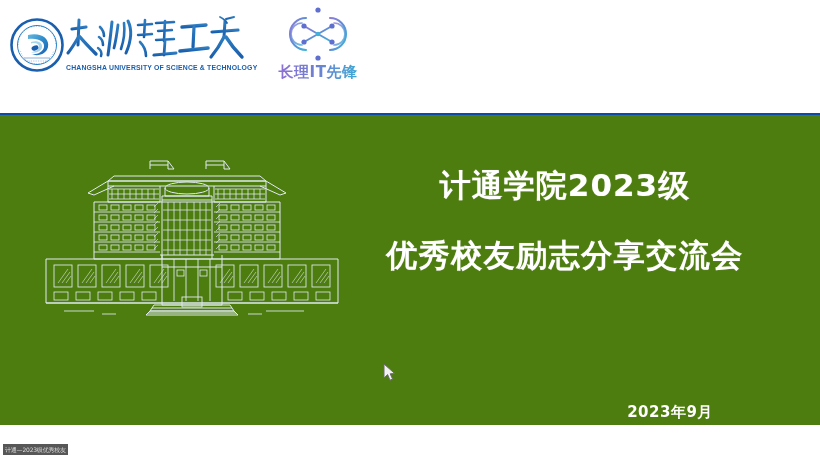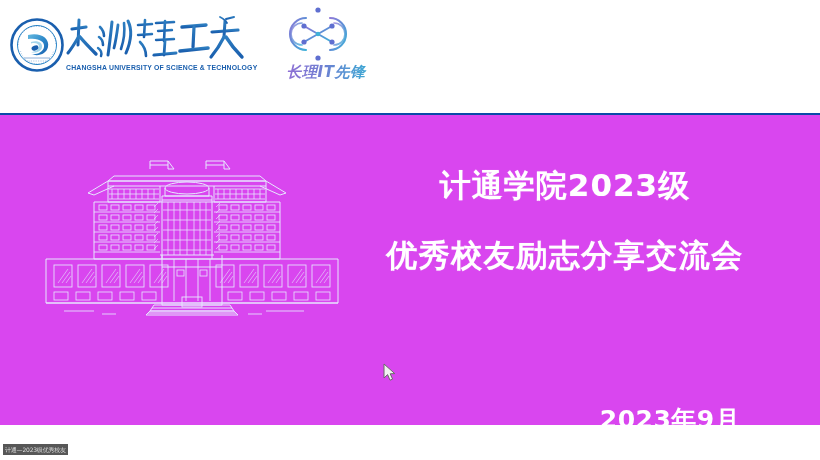--- a/index.html
+++ b/index.html
@@ -66,30 +66,30 @@
     left: 262px; top: 6px;
     width: 112px; height: 78px;
   }
   #it-mark {
     position: absolute;
     left: 6px; top: 0px;
     width: 100px; height: 56px;
   }
   #it-wordmark {
     position: absolute;
-    left: 8px; top: 54px;
-    width: 112px; height: 24px; font-style: italic;
+    left: 0px; top: 54px;
+    width: 112px; height: 24px;
   }
 
   
   #blue-panel {
     position: absolute;
     left: 0; top: 113px;
     width: 820px; height: 312px;
-    background: #d946ef;
+    background: #4d7c0f;
   }
   #blue-panel-topline {
     position: absolute;
     left: 0; top: 0;
     width: 820px; height: 2px;
     background: #0a4aa8;
   }
 
   
   #campus-building {
@@ -125,21 +125,21 @@
   }
 
   
   #event-date {
     position: absolute;
     left: 560px; top: 290px;
     width: 220px;
     text-align: center;
     color: #ffffff;
     font-weight: 700;
-    font-size: 25px;
+    font-size: 15px;
     letter-spacing: 0.5px;
     font-family: "DejaVu Sans", "Liberation Sans", sans-serif;
     white-space: nowrap;
   }
 
   
   #footer-band {
     position: absolute;
     left: 0; top: 425px;
     width: 820px; height: 35px;

